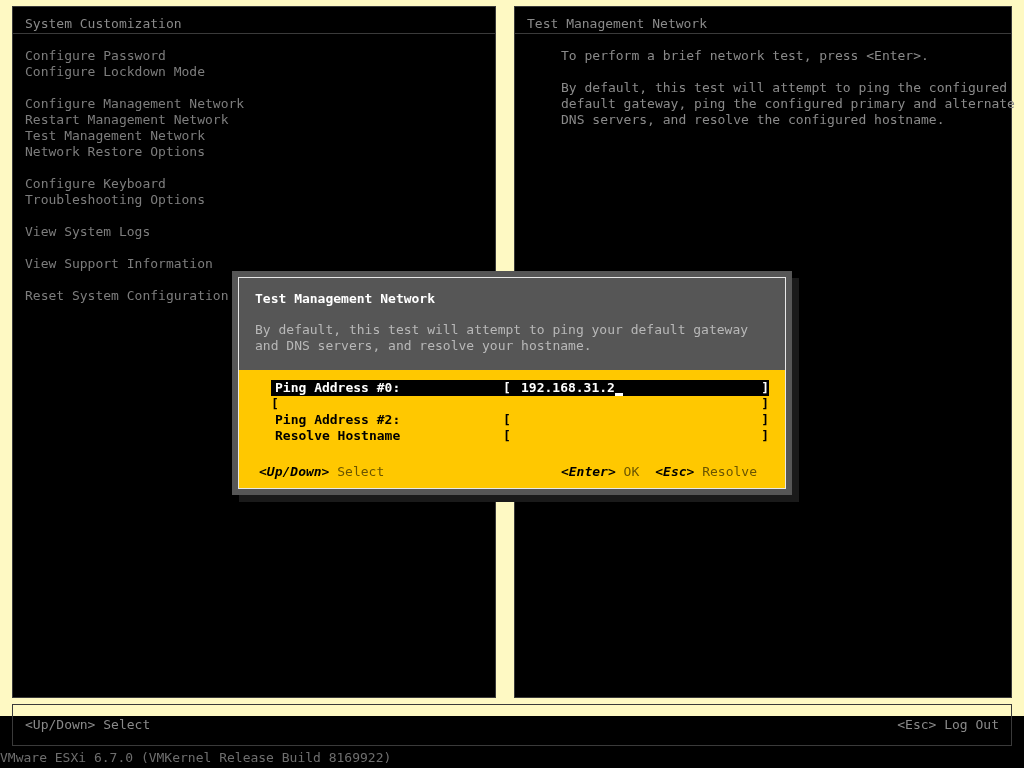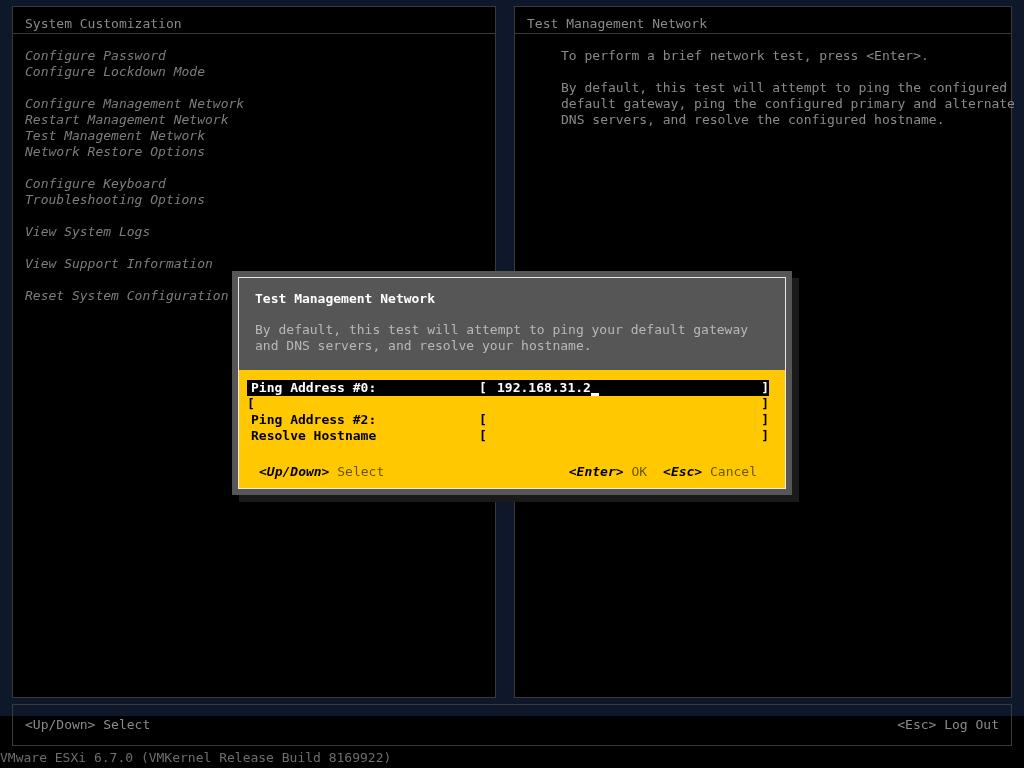--- a/index.html
+++ b/index.html
@@ -14,21 +14,21 @@
     font-family: "DejaVu Sans Mono", "Liberation Mono", monospace;
     font-size: 13px;
     line-height: 16px;
     -webkit-font-smoothing: none;
   }
 
   #screen {
     position: relative;
     width: 1024px;
     height: 716px;
-    background: #0f172a;
+    background: #fef9c3;
   }
 
   
   .panel {
     position: absolute;
     border: 1px solid #3a3a3a;
     background: #000000;
     box-sizing: border-box;
   }
   #left-panel  { left: 12px;  top: 6px; width: 484px; height: 692px; }
@@ -48,21 +48,20 @@
   }
   .panel-body { padding: 14px 0 0 12px; }
 
   
   .menu-group { margin-bottom: 16px; }
   .menu-item {
     color: #7d7d7d;
     white-space: pre;
     height: 16px;
     line-height: 16px;
-    font-style: italic;
   }
 
   
   .desc-para {
     color: #8a8a8a;
     white-space: pre;
     margin-bottom: 16px;
     margin-left: 34px;
   }
   .desc-para div { height: 16px; line-height: 16px; }
@@ -152,21 +151,21 @@
   }
 
   .field-row {
     display: flex;
     align-items: center;
     height: 16px;
     line-height: 16px;
     white-space: pre;
     color: #000000;
     font-weight: bold;
-    margin-left: 8px;
+    margin-left: 32px;
     margin-right: 16px;
   }
   .field-label {
     width: 232px;
     box-sizing: border-box;
     padding-left: 4px;
   }
   .field-box {
     flex: 1;
     display: flex;
@@ -271,19 +270,19 @@
         <div id="dialog-subtext"><div>By default, this test will attempt to ping your default gateway</div><div>and DNS servers, and resolve your hostname.</div></div>
       </div>
 
       <div id="dialog-body">
         <div id="dialog-fields">
             <div class="field-row selected"><span class="field-label">Ping Address #0:</span><span class="field-box"><span class="bracket-open">[</span><span class="field-value">192.168.31.2<span class="cursor-block"></span></span><span class="bracket-close">]</span></span></div>
             <div class="field-row"><span class="field-box"><span class="bracket-open">[</span><span class="field-value"></span><span class="bracket-close">]</span></span></div>
             <div class="field-row"><span class="field-label">Ping Address #2:</span><span class="field-box"><span class="bracket-open">[</span><span class="field-value"></span><span class="bracket-close">]</span></span></div>
             <div class="field-row"><span class="field-label">Resolve Hostname</span><span class="field-box"><span class="bracket-open">[</span><span class="field-value"></span><span class="bracket-close">]</span></span></div>
           </div>
-        <div id="dialog-hints"><span class="grp first"><span class="key">&lt;Up/Down&gt;</span> <span class="action">Select</span></span><span class="spacer"></span><span class="grp"><span class="key">&lt;Enter&gt;</span> <span class="action">OK</span></span><span class="grp"><span class="key">&lt;Esc&gt;</span> <span class="action">Cancel</span></span></div>
+        <div id="dialog-hints"><span class="grp first"><span class="key">&lt;Up/Down&gt;</span> <span class="action">Select</span></span><span class="spacer"></span><span class="grp"><span class="key">&lt;Enter&gt;</span> <span class="action">OK</span></span><span class="grp"><span class="key">&lt;Esc&gt;</span> <span class="action">Resolve</span></span></div>
       </div>
 
     </div>
   </div>
 
 </div>
 
 </body></html>

